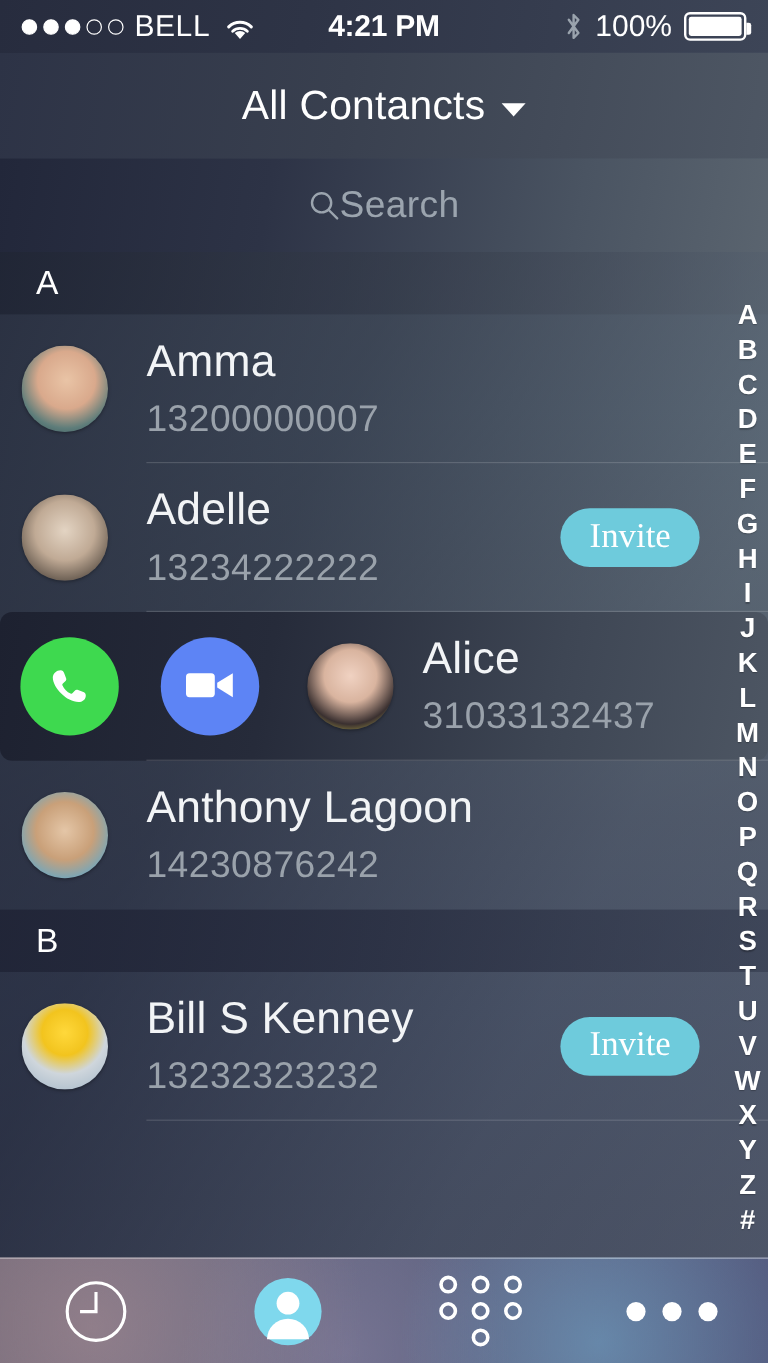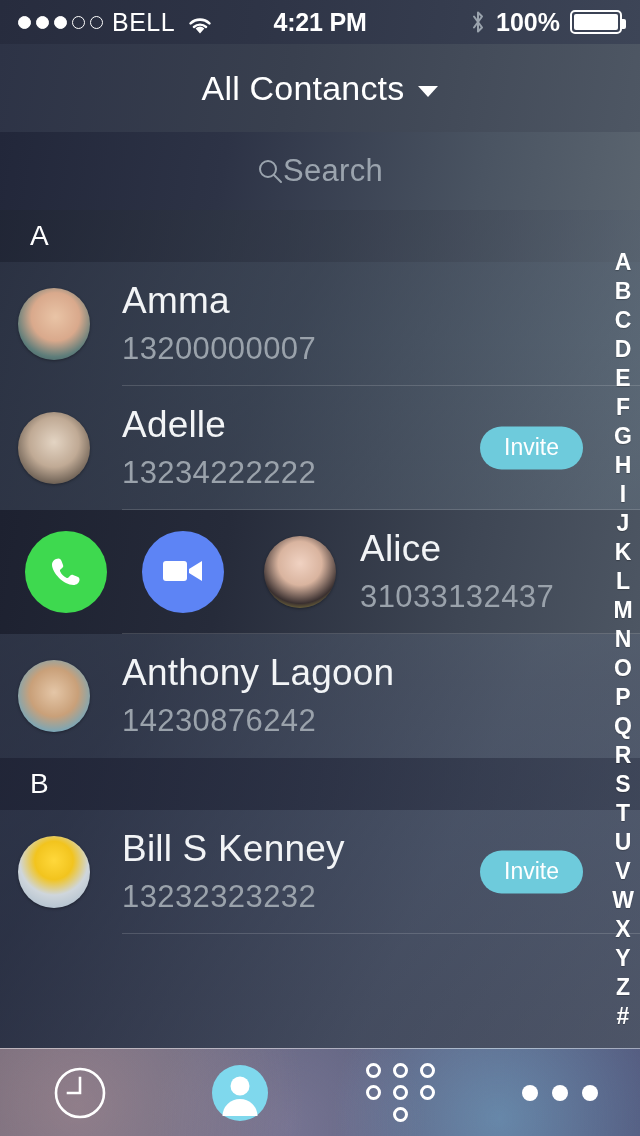--- a/index.html
+++ b/index.html
@@ -38,21 +38,21 @@
   .dot.filled { background: #ffffff; }
   .carrier { font-size: 25px; letter-spacing: 0.5px; font-weight: 400; }
   .wifi-icon { margin-left: 3px; position: relative; width: 26px; height: 20px; }
   .sb-center {
     position: absolute; left: 0; right: 0; text-align: center;
     font-size: 25px; font-weight: 700; letter-spacing: -0.2px;
     pointer-events: none;
   }
   .sb-right { display: flex; align-items: center; gap: 10px; margin-left: auto; z-index: 2; }
   .bt-icon { width: 16px; height: 24px; }
-  .battpct { font-size: 25px; font-weight: 700; }
+  .battpct { font-size: 25px; font-weight: 400; }
   .battery {
     width: 52px; height: 24px; border: 2.5px solid #fff; border-radius: 5px;
     position: relative; display: flex; align-items: center; padding: 2px;
   }
   .battery::after {
     content: ""; position: absolute; right: -6px; top: 7px;
     width: 4px; height: 10px; background: #fff; border-radius: 0 2px 2px 0;
   }
   .battfill { background: #fff; height: 100%; width: 100%; border-radius: 2px; }
 
@@ -131,29 +131,30 @@
 
   .meta { margin-left: 32px; display: flex; flex-direction: column; justify-content: center; }
   .cname { color: #f2f4f6; font-size: 37px; font-weight: 400; line-height: 1.12; letter-spacing: 0.2px; }
   .cnum  { color: #9aa2ab; font-size: 31px; font-weight: 400; line-height: 1.22; letter-spacing: 0.4px; margin-top: 8px; }
 
   .invite-btn {
     position: absolute; right: 57px; top: 50%; transform: translateY(-50%);
     background: #6ecbdc; color: #ffffff;
     border: none; border-radius: 26px;
     padding: 9px 24px 11px;
-    font-family: Liberation Sans, sans-serif;
-    font-size: 23px; line-height: 1; font-weight: 400;
+    font-family: Liberation Serif, serif;
+    font-size: 29px; line-height: 1; font-weight: 400;
     cursor: pointer;
   }
 
   
   .row.expanded {
     background: linear-gradient(100deg, #1d2130 0%, #262b3a 35%, #3e4654 72%, #4d5663 100%);
-    padding-left: 8px;
+    padding-left: 0;
+    border-radius: 10px;
   }
   .action-btn {
     width: 82px; height: 82px; border-radius: 50%;
     display: flex; align-items: center; justify-content: center;
     flex: 0 0 82px;
     cursor: pointer;
     border: none;
   }
   .action-call  { background: #3ed94f; margin-left: 17px; }
   .action-video { background: #5d84f5; margin-left: 35px; }

